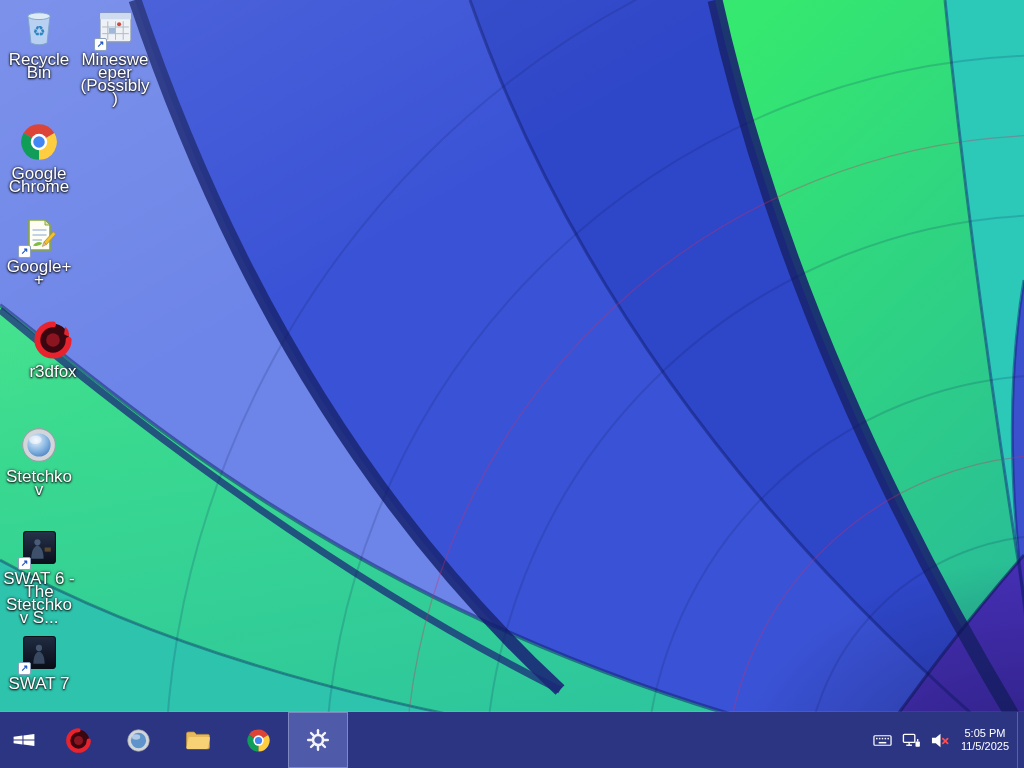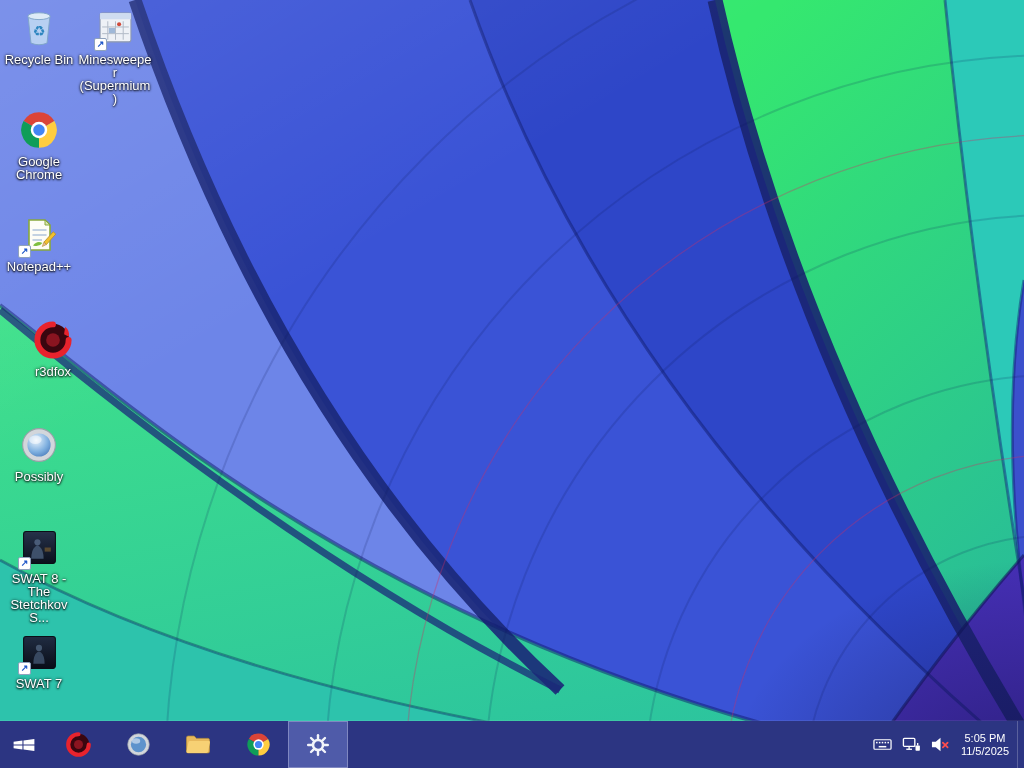--- a/index.html
+++ b/index.html
@@ -7,33 +7,33 @@
     width:1024px;height:768px;overflow:hidden;position:relative;
     font-family:"Liberation Sans",sans-serif;background:#2b46c0;
     -webkit-user-select:none;user-select:none;
   }
   #wall{position:absolute;inset:0;z-index:0;}
 
   
   .dicon{position:absolute;width:74px;text-align:center;cursor:default;z-index:2;}
   .dicon-img{position:relative;height:44px;display:flex;align-items:center;justify-content:center;}
   .dlabel{
-    margin-top:3px;font-size:13px;line-height:13px;color:#fff;
+    margin-top:3px;font-size:17px;line-height:13px;color:#fff;
     text-shadow:0 1px 2px #000,0 0 3px rgba(0,0,0,.85);
     word-wrap:break-word;
   }
   .sc{
     position:absolute;left:16px;bottom:-1px;width:13px;height:13px;background:#fff;
     border:1px solid #8fa2bd;border-radius:2px;font-size:9px;line-height:11px;
     color:#1e56c8;font-weight:bold;text-align:center;box-sizing:border-box;
   }
 
   
   #taskbar{
-    position:absolute;left:0;right:0;bottom:0;height:47px;background:#2c3582;
+    position:absolute;left:0;right:0;bottom:0;height:56px;background:#2c3582;
     display:flex;align-items:stretch;z-index:5;box-shadow:0 -1px 0 rgba(255,255,255,.08);
   }
   .tb-btn{width:60px;display:flex;align-items:center;justify-content:center;cursor:pointer;}
   .tb-btn.start{width:48px;}
   .tb-btn.active{background:#4f5ba9;box-shadow:inset 0 0 0 1px rgba(255,255,255,.28);}
   .tb-spacer{flex:1;}
   #tray{display:flex;align-items:center;gap:9px;padding:0 8px 0 4px;}
   .tray-ic{width:20px;height:20px;display:flex;align-items:center;justify-content:center;cursor:pointer;}
   #clock{
     color:#fff;font-size:11px;line-height:13px;text-align:center;cursor:default;
@@ -122,24 +122,24 @@
           <line x1="18" y1="11" x2="18" y2="29"></line>
         <line x1="25.5" y1="11" x2="25.5" y2="29"></line>
           <line x1="5" y1="16.5" x2="31" y2="16.5"></line>
         <line x1="5" y1="23" x2="31" y2="23"></line>
       </g>
       <rect x="11.5" y="17.5" width="6" height="5" fill="#9fb8d8"></rect>
       <circle cx="21.5" cy="13.8" r="2" fill="#d04a3a"></circle>
     </svg>
     <span class="sc">↗</span>
   </div>
-  <div class="dlabel">Minesweeper (Supermium)</div>
-</div>
-
-<div class="dicon" style="left:2px;top:108px">
+  <div class="dlabel">Minesweeper (Possibly)</div>
+</div>
+
+<div class="dicon" style="left:2px;top:120px">
   <div class="dicon-img">
     <svg viewBox="0 0 36 36" width="40" height="40">
       <path d="M18,18 L4.14,10 A16,16 0 0 1 31.86,10 Z" fill="#db4437"></path>
       <path d="M18,18 L4.14,10 A16,16 0 0 0 18,34 Z" fill="#0f9d58"></path>
       <path d="M18,18 L18,34 A16,16 0 0 0 31.86,10 Z" fill="#ffcd40"></path>
       <circle cx="18" cy="18" r="7.4" fill="#fff"></circle>
       <circle cx="18" cy="18" r="5.2" fill="#4285f4"></circle>
     </svg>
   </div>
   <div class="dlabel">Google Chrome</div>
@@ -156,21 +156,21 @@
         <line x1="11.5" y1="23" x2="21" y2="23"></line>
       </g>
       <path d="M12,28.5 q4,-5.5 9.5,-2.5 q-3.5,4.5 -9.5,2.5" fill="#7ebf3f"></path>
       <g transform="rotate(42 26 24)">
         <rect x="24.5" y="13" width="3.4" height="14" fill="#f2c12e" stroke="#b8922a" stroke-width=".8"></rect>
         <path d="M24.5,27 l1.7,4.2 l1.7,-4.2 z" fill="#e8b6a0" stroke="#b8922a" stroke-width=".6"></path>
       </g>
     </svg>
     <span class="sc">↗</span>
   </div>
-  <div class="dlabel">Notepad++</div>
+  <div class="dlabel">Google++</div>
 </div>
 
 <div class="dicon" style="left:16px;top:318px">
   <div class="dicon-img">
     <svg viewBox="0 0 36 36" width="38" height="38">
       <circle cx="18" cy="18" r="15.5" fill="#3a060f"></circle>
       <path d="M18,3.2 A14.8,14.8 0 1 0 32.8,18" fill="none" stroke="#e8232d" stroke-width="5.6" stroke-linecap="round"></path>
       <path d="M29.5,5.5 q4.5,3.5 3.5,9.5 l-4.5,-2.5 z" fill="#e8232d"></path>
       <circle cx="18" cy="18" r="6.5" fill="#8a1420"></circle>
     </svg>
@@ -186,40 +186,40 @@
           <stop offset="0" stop-color="#eaf4fc"></stop>
             <stop offset="0.55" stop-color="#7fb0e0"></stop>
           <stop offset="1" stop-color="#3a6cb0"></stop>
         </radialGradient>
       </defs>
       <circle cx="18" cy="18" r="15.5" fill="#d2d6db" stroke="#9aa1a8"></circle>
       <circle cx="18" cy="18" r="11" fill="url(#sgrad)"></circle>
       <ellipse cx="14.5" cy="13" rx="6" ry="4" fill="rgba(255,255,255,.5)"></ellipse>
     </svg>
   </div>
-  <div class="dlabel">Possibly</div>
+  <div class="dlabel">Stetchkov</div>
 </div>
 
 <div class="dicon" style="left:2px;top:525px">
   <div class="dicon-img">
     <svg viewBox="0 0 36 36" width="37" height="37">
       <defs>
         <linearGradient id="swg1" x1="0" y1="0" x2="0" y2="1">
           <stop offset="0" stop-color="#26324a"></stop>
             <stop offset="1" stop-color="#0b101c"></stop>
         </linearGradient>
       </defs>
       <rect x="2.5" y="2.5" width="31" height="31" rx="2.5" fill="url(#swg1)" stroke="#0a0e16"></rect>
       <path d="M10,29 q0,-9 4,-12 q2,-2 4,0 q4,3 4,12 z" fill="#3e506a"></path>
       <circle cx="16" cy="13" r="3" fill="#4a5c78"></circle>
       <rect x="23" y="18" width="6" height="4" fill="#6a5430" opacity=".8"></rect>
     </svg>
     <span class="sc">↗</span>
   </div>
-  <div class="dlabel">SWAT 8 - The Stetchkov S...</div>
+  <div class="dlabel">SWAT 6 - The Stetchkov S...</div>
 </div>
 
 <div class="dicon" style="left:2px;top:630px">
   <div class="dicon-img">
     <svg viewBox="0 0 36 36" width="37" height="37">
       <defs>
         <linearGradient id="swg2" x1="0" y1="0" x2="0" y2="1">
           <stop offset="0" stop-color="#202c42"></stop>
             <stop offset="1" stop-color="#090d17"></stop>
         </linearGradient>

